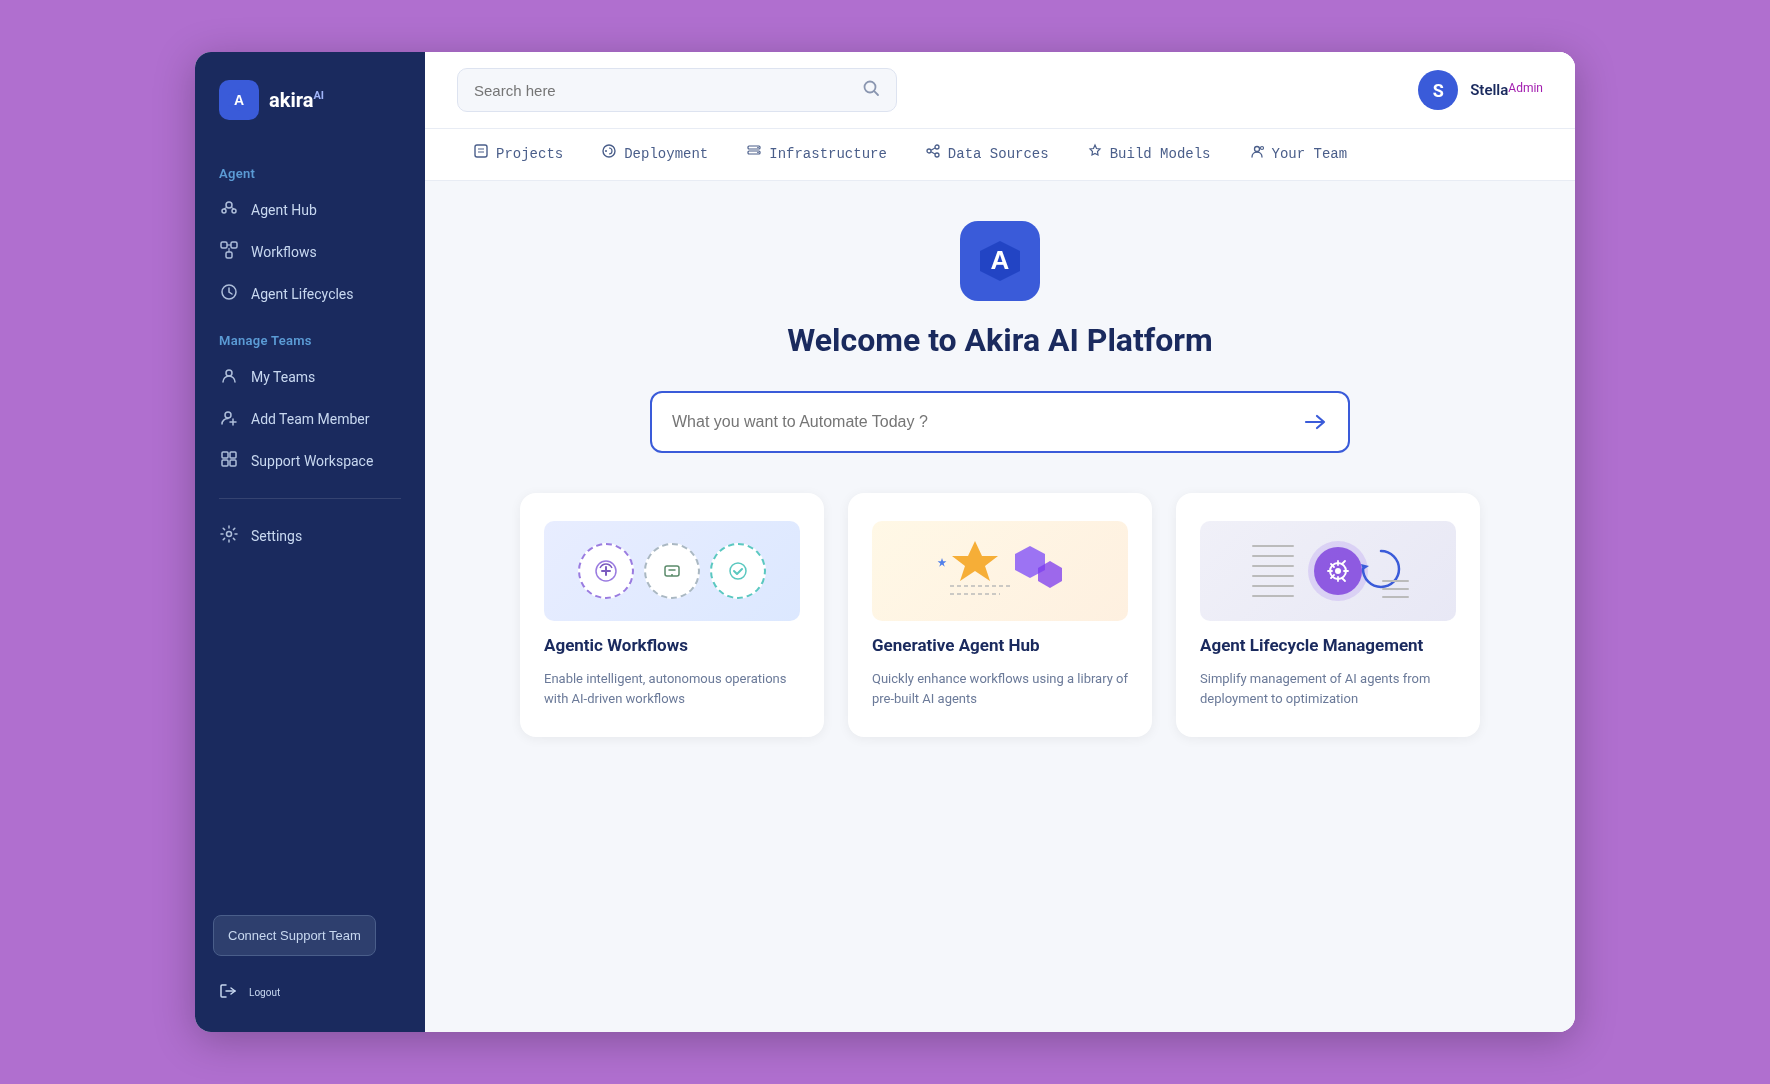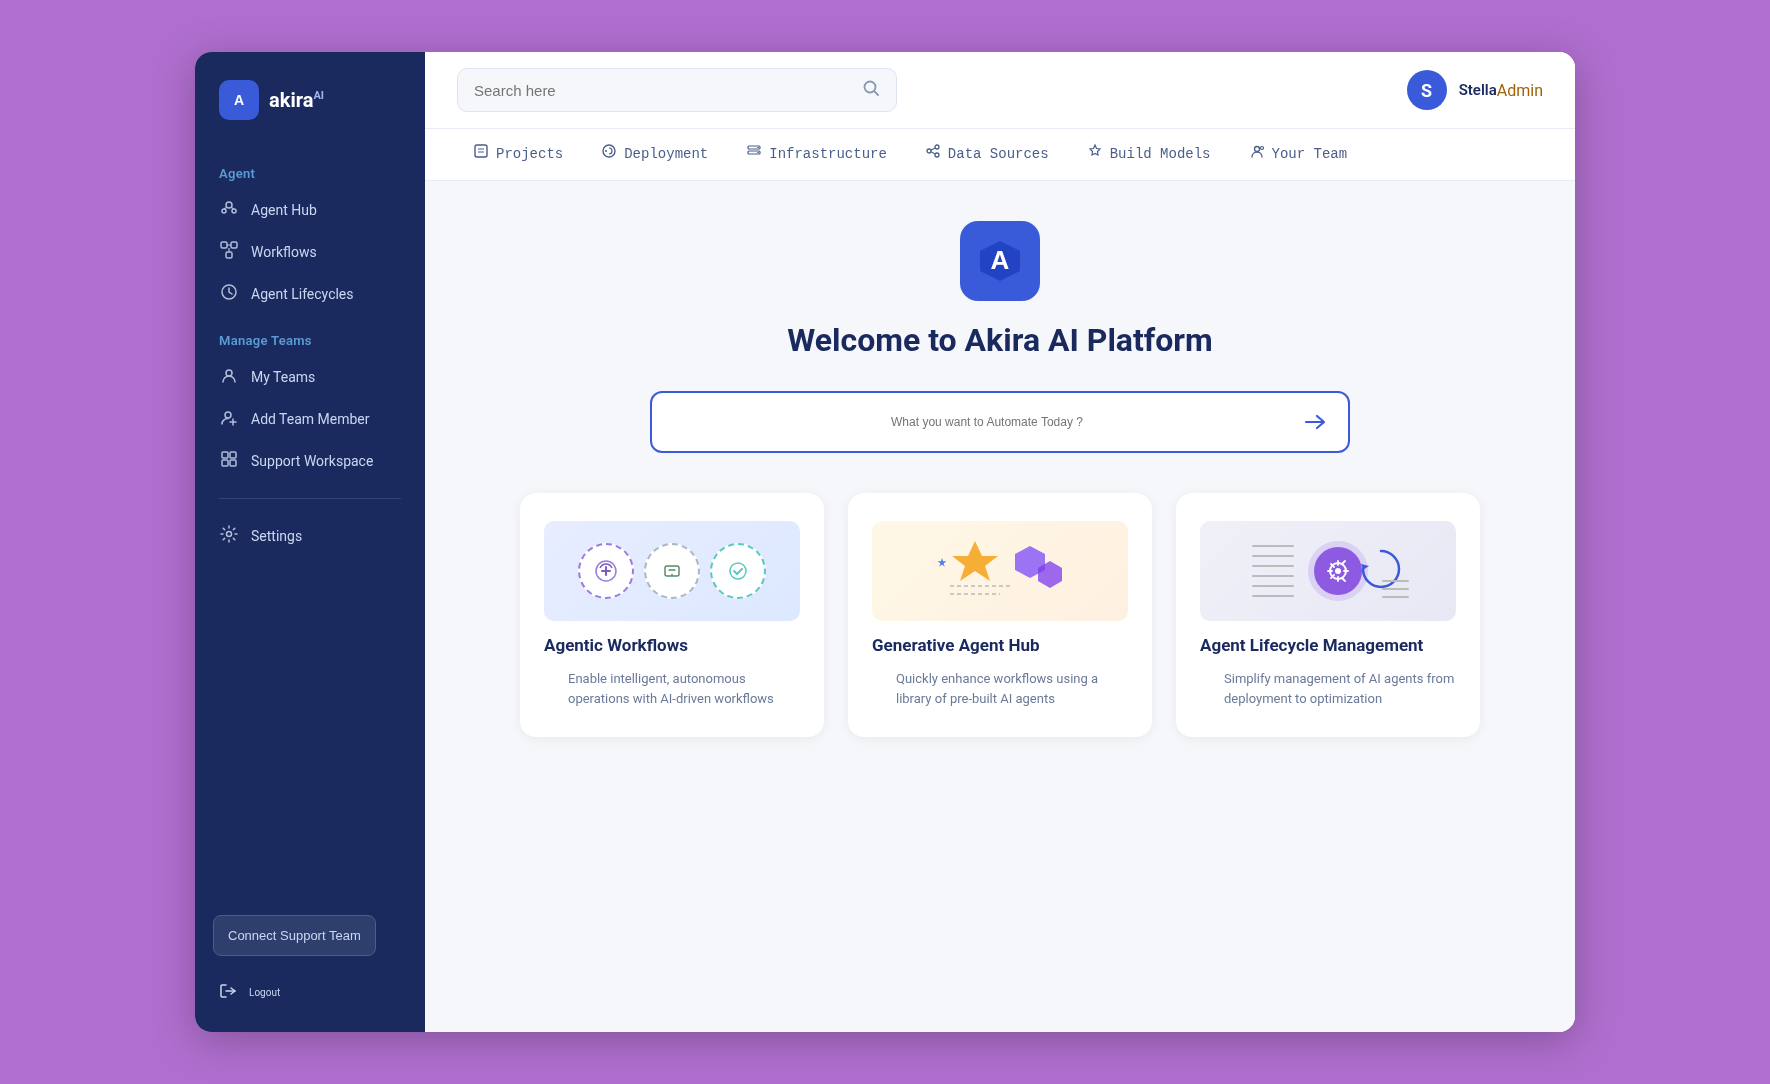--- a/index.html
+++ b/index.html
@@ -161,21 +161,21 @@
       background: #3a5bd9;
       color: white;
       display: flex;
       align-items: center;
       justify-content: center;
       font-size: 18px;
       font-weight: 700;
     }
     .user-text { display: flex; flex-direction: row; }
     .user-name { font-size: 15px; font-weight: 600; color: #1a2a5e; }
-    .user-role { font-size: 16px; color: #a16207; }
+    .user-role { font-size: 12px; color: #a21caf; }
 
     
     .nav-tabs {
       background: #fff;
       padding: 0 32px;
       display: flex;
       gap: 6px;
       border-bottom: 1px solid #e8ecf4;
       font-family: Liberation Mono, monospace;
     }
@@ -228,24 +228,23 @@
       display: flex;
       align-items: center;
       padding: 16px 20px;
       background: #fff;
       margin-bottom: 40px;
     }
     .automate-input {
       flex: 1;
       border: none;
       outline: none;
-      font-size: 12px;
+      font-size: 16px;
       color: #0c4a6e;
       background: transparent;
-      text-align: center;
     }
     .automate-send-btn {
       background: none;
       border: none;
       cursor: pointer;
       color: #3a5bd9;
       font-size: 22px;
       display: flex;
       align-items: center;
     }
@@ -277,21 +276,20 @@
     }
     .card-title {
       font-size: 17px;
       font-weight: 700;
       color: #1a2a5e;
     }
     .card-desc {
       font-size: 13px;
       color: #6b7a99;
       line-height: 1.55;
-      margin-left: 24px;
     }
 
     
     .card1-illustration {
       background: linear-gradient(135deg, #e8edff 0%, #dce8ff 100%);
       gap: 12px;
     }
 
     
     .card2-illustration {

